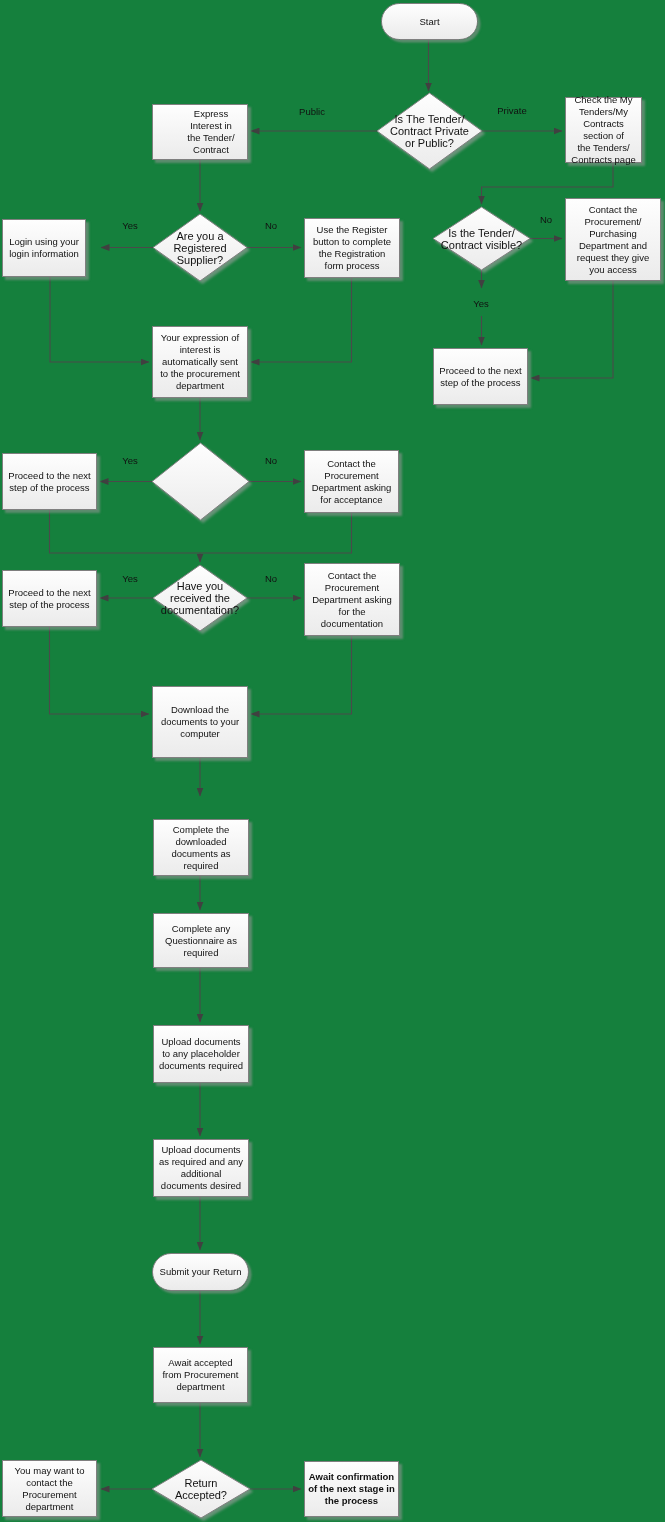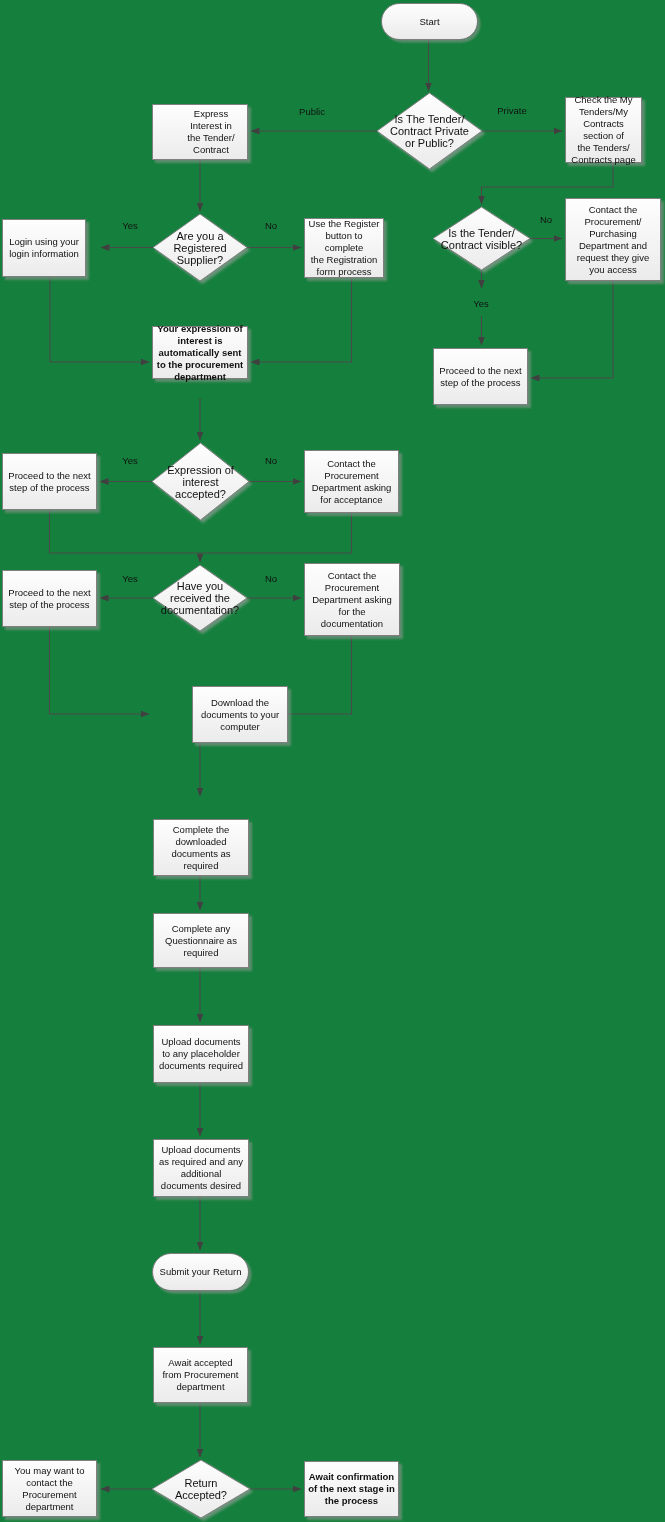--- a/index.html
+++ b/index.html
@@ -110,36 +110,36 @@
 the Tenders/
 Contracts page</div>
 
   <div class="node" style="left:152px;top:104px;width:96px;height:56px;padding-left:24px;">Express Interest in
 the Tender/
 Contract</div>
 
   <div class="node" style="left:2px;top:219px;width:84px;height:58px;text-align:center;">Login using your
 login information</div>
 
-  <div class="node" style="left:304px;top:218px;width:80px;height:60px;">Use the Register
+  <div class="node" style="left:304px;top:218px;width:96px;height:60px;">Use the Register
 button to complete
 the Registration
 form process</div>
 
   <div class="node" style="left:565px;top:198px;width:96px;height:83px;">Contact the
 Procurement/
 Purchasing
 Department and
 request they give
 you access</div>
 
   <div class="node" style="left:433px;top:348px;width:95px;height:57px;">Proceed to the next
 step of the process</div>
 
-  <div class="node" style="left:152px;top:326px;width:96px;height:53px;font-weight:bold;">Your expression of
+  <div class="node" style="left:152px;top:326px;width:96px;height:72px;">Your expression of
 interest is
 automatically sent
 to the procurement
 department</div>
 
   <div class="node" style="left:2px;top:453px;width:95px;height:57px;">Proceed to the next
 step of the process</div>
 
   <div class="node" style="left:304px;top:450px;width:95px;height:63px;">Contact the
 Procurement
@@ -148,21 +148,21 @@
 
   <div class="node" style="left:2px;top:570px;width:95px;height:57px;">Proceed to the next
 step of the process</div>
 
   <div class="node" style="left:304px;top:563px;width:96px;height:73px;">Contact the
 Procurement
 Department asking
 for the
 documentation</div>
 
-  <div class="node" style="left:152px;top:686px;width:96px;height:57px;margin-left:40px;">Download the
+  <div class="node" style="left:152px;top:686px;width:96px;height:72px;">Download the
 documents to your
 computer</div>
 
   <div class="node" style="left:153px;top:799px;width:96px;height:57px;margin-top:20px;">Complete the
 downloaded
 documents as
 required</div>
 
   <div class="node" style="left:153px;top:913px;width:96px;height:55px;">Complete any
 Questionnaire as
@@ -196,23 +196,20 @@
 Contract Private
 or Public?</div>
 
   <div class="dtext" style="left:153px;top:214px;width:94px;height:67px;">Are you a
 Registered
 Supplier?</div>
 
   <div class="dtext" style="left:433px;top:207px;width:97px;height:63px;">Is the Tender/
 Contract visible?</div>
 
-  <div class="dtext" style="left:152px;top:443px;width:97px;height:77px;">Expression of
-interest
-accepted?</div>
 
   <div class="dtext" style="left:153px;top:565px;width:94px;height:66px;">Have you
 received the
 documentation?</div>
 
   <div class="dtext" style="left:152px;top:1460px;width:98px;height:58px;">Return
 Accepted?</div>
 
   <div class="elabel" style="left:290px;top:106px;width:44px;">Public</div>
   <div class="elabel" style="left:490px;top:105px;width:44px;">Private</div>

